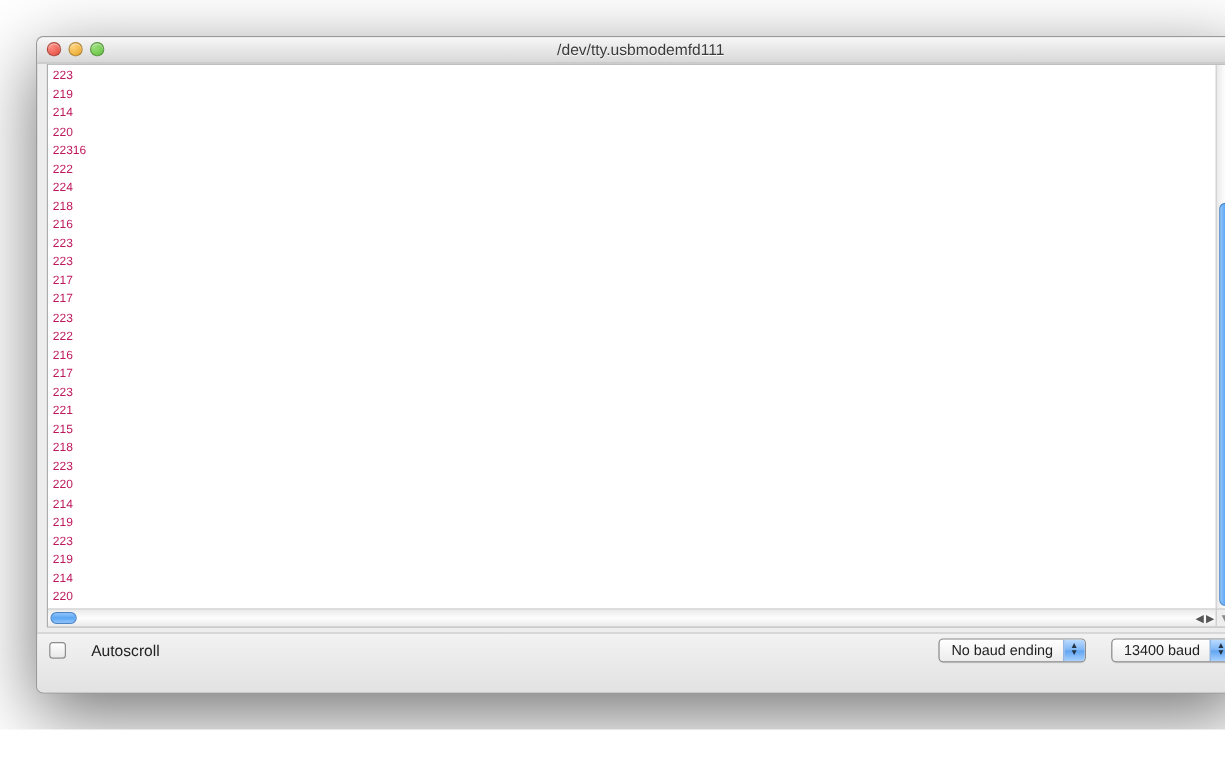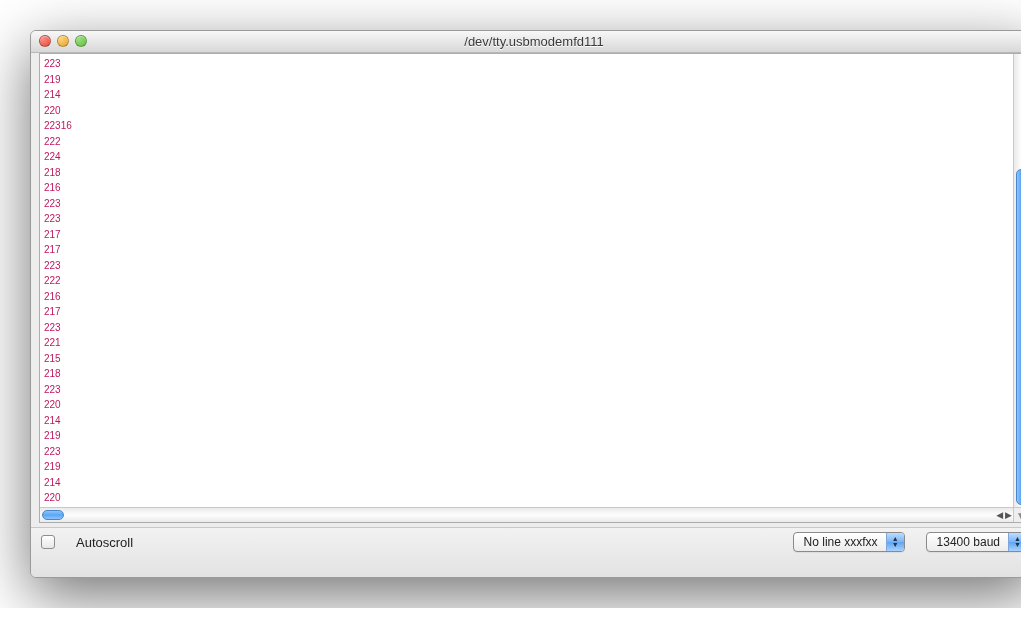--- a/index.html
+++ b/index.html
@@ -262,21 +262,21 @@
       </div>
     </div>
     <div class="corner">▼</div>
   </div>
 
   <div class="footer">
     <div class="chk"></div>
     <div class="chk-label">Autoscroll</div>
     <div class="spacer"></div>
     <div class="popup">
-      <span class="plabel">No line xxxfxx</span>
+      <span class="plabel">No baud ending</span>
       <span class="pend">
         <span class="tri">▲</span>
             <span class="tri">▼</span>
       </span>
     </div>
     <div class="popup">
       <span class="plabel">13400 baud</span>
       <span class="pend">
         <span class="tri">▲</span>
             <span class="tri">▼</span>

